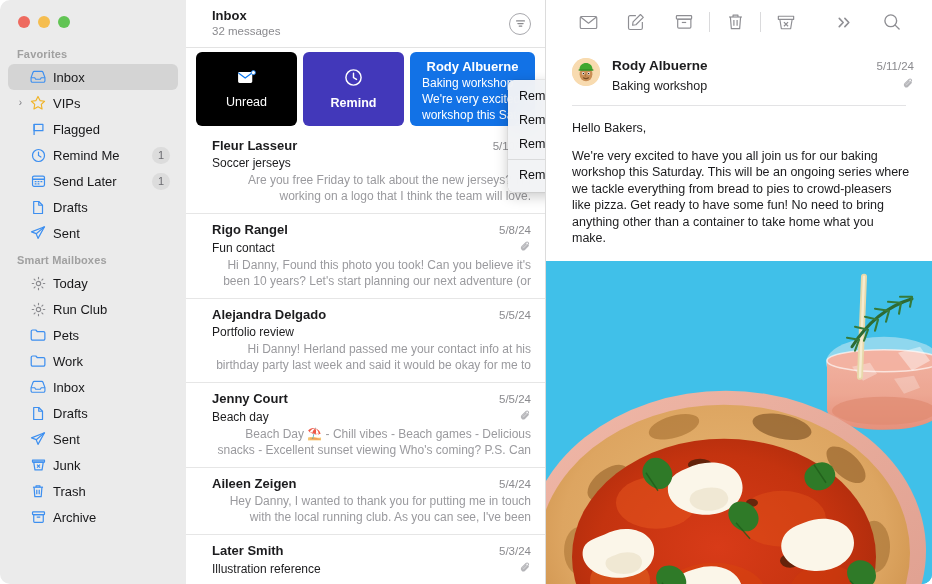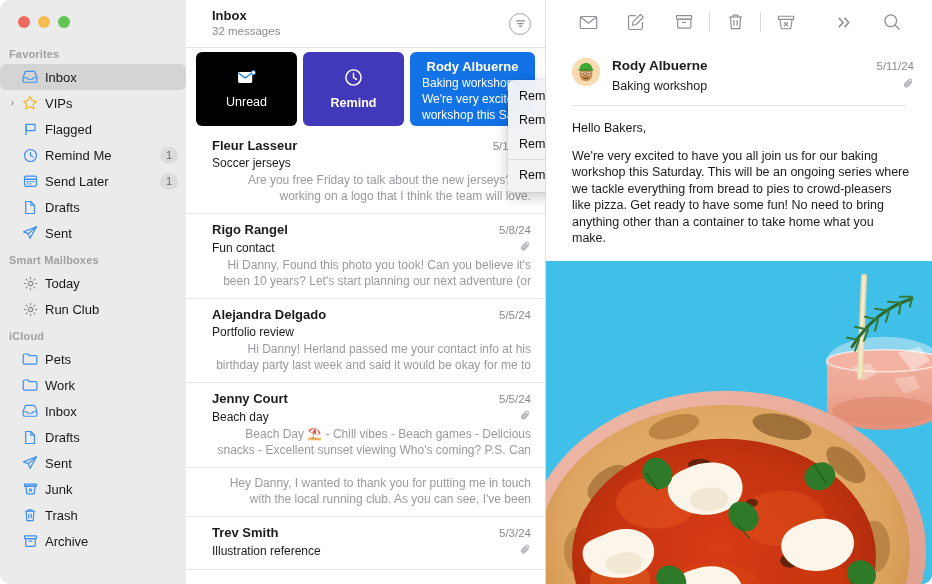--- a/index.html
+++ b/index.html
@@ -34,21 +34,21 @@
     display: flex;
     align-items: center;
     padding-left: 18px;
     gap: 8px;
   }
   .light { width: 12px; height: 12px; border-radius: 50%; display: block; }
   .light.red { background: #ee6a5f; }
   .light.yellow { background: #f5bd4f; }
   .light.green { background: #61c454; }
 
-  .sb-scroll { flex: 1; overflow: hidden; padding: 0 0; }
+  .sb-scroll { flex: 1; overflow: hidden; padding: 0 8px; }
   .sb-section {
     font-size: 11px;
     font-weight: 700;
     color: #a0a0a0;
     letter-spacing: 0.15px;
     padding: 8px 0 4px 9px;
   }
   .sb-section.first { padding-top: 4px; }
   .sb-item {
     height: 26px;
@@ -362,21 +362,20 @@
         <span class="sb-disclosure"></span>
         <span class="sb-ico">
           <svg width="15" height="15" viewBox="0 0 16 16" fill="none" stroke="#8a8a8e" stroke-width="1.2">
             <circle cx="8" cy="8" r="2.3"></circle>
             <path d="M8 1.3v1.6M8 13.1v1.6M1.3 8h1.6M13.1 8h1.6M3.3 3.3l1.1 1.1M11.6 11.6l1.1 1.1M12.7 3.3l-1.1 1.1M4.4 11.6l-1.1 1.1" stroke-linecap="round"></path>
           </svg>
         </span>
         <span class="sb-label">Run Club</span>
       </div>
 
-      <div class="sb-section">iCloud</div>
 
       <div class="sb-item">
         <span class="sb-disclosure"></span>
         <span class="sb-ico">
           <svg width="16" height="14" viewBox="0 0 17 14" fill="none" stroke="#3d8ff0" stroke-width="1.3" stroke-linejoin="round">
             <path d="M1.3 3.2a1.5 1.5 0 0 1 1.5-1.5h3.4l1.4 1.6h6.7a1.5 1.5 0 0 1 1.5 1.5v6.2a1.5 1.5 0 0 1-1.5 1.5H2.8a1.5 1.5 0 0 1-1.5-1.5z"></path>
           </svg>
         </span>
         <span class="sb-label">Pets</span>
       </div>
@@ -555,26 +554,30 @@
           <span class="msg-clip">
             <svg width="11" height="13" viewBox="0 0 11 13" fill="none" stroke="#b4b4b8" stroke-width="1.1" stroke-linecap="round">
               <path d="M8.4 5.7 4.6 9.5a2 2 0 0 1-2.8-2.8l4.3-4.3a1.4 1.4 0 0 1 2 2L3.8 8.7a0.8 0.8 0 0 1-1.1-1.1l3.6-3.6"></path>
             </svg>
           </span>
         </div>
         <div class="msg-prev">Beach Day ⛱️ - Chill vibes - Beach games - Delicious snacks - Excellent sunset viewing Who's coming? P.S. Can you gues…</div>
       </div>
 
       <div class="msg">
+        <div class="msg-top">
+          <span class="msg-name">Aileen Zeigen</span>
+          <span class="msg-date">5/4/24</span>
+        </div>
         <div class="msg-prev">Hey Danny, I wanted to thank you for putting me in touch with the local running club. As you can see, I've been training wit…</div>
       </div>
 
       <div class="msg">
         <div class="msg-top">
-          <span class="msg-name">Trev Smith</span>
+          <span class="msg-name">Later Smith</span>
           <span class="msg-date">5/3/24</span>
         </div>
         <div class="msg-mid">
           <span class="msg-subj">Illustration reference</span>
           <span class="msg-clip">
             <svg width="11" height="13" viewBox="0 0 11 13" fill="none" stroke="#b4b4b8" stroke-width="1.1" stroke-linecap="round">
               <path d="M8.4 5.7 4.6 9.5a2 2 0 0 1-2.8-2.8l4.3-4.3a1.4 1.4 0 0 1 2 2L3.8 8.7a0.8 0.8 0 0 1-1.1-1.1l3.6-3.6"></path>
             </svg>
           </span>
         </div>

